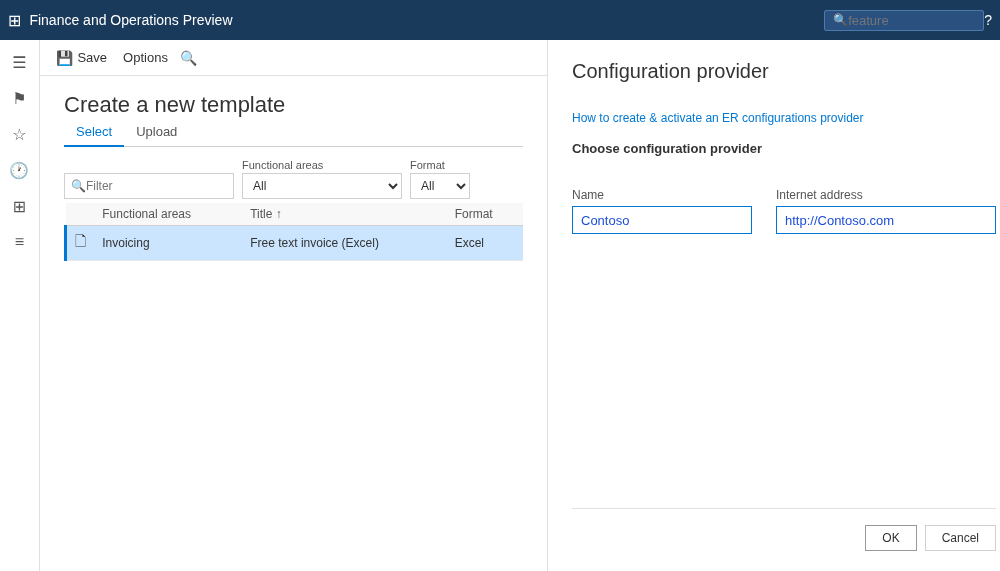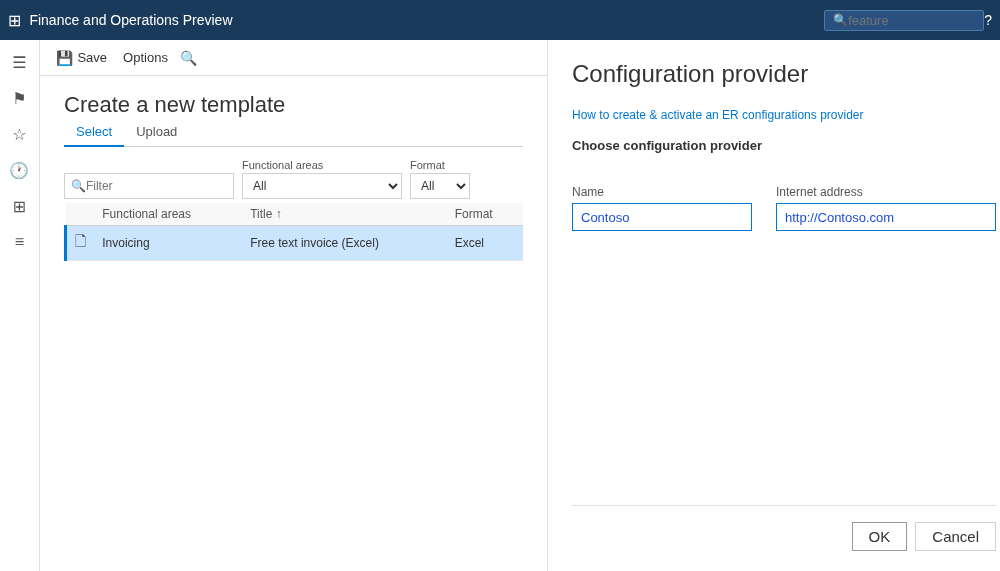--- a/index.html
+++ b/index.html
@@ -232,24 +232,24 @@
     
     .right-panel {
       flex: 1;
       padding: 20px 24px;
       display: flex;
       flex-direction: column;
       position: relative;
     }
 
     .panel-title {
-      font-size: 24px;
+      font-size: 20px;
       font-weight: 300;
       color: #333;
-      margin-bottom: 20px;
+      margin-bottom: 28px;
     }
 
     .panel-link {
       color: #0078d4;
       font-size: 12px;
       text-decoration: none;
       margin-bottom: 16px;
       display: block;
       cursor: pointer;
     }
@@ -294,21 +294,21 @@
       margin-top: auto;
       display: flex;
       justify-content: flex-end;
       gap: 8px;
       padding-top: 16px;
       border-top: 1px solid #e0e0e0;
     }
 
     .btn {
       padding: 5px 16px;
-      font-size: 15px;
+      font-size: 12px;
       cursor: pointer;
       border: 1px solid #d0d0d0;
       background: #fff;
       color: #333;
     }
     .btn-primary {
       background: #fff;
       border: 1px solid #999;
     }
   </style>

